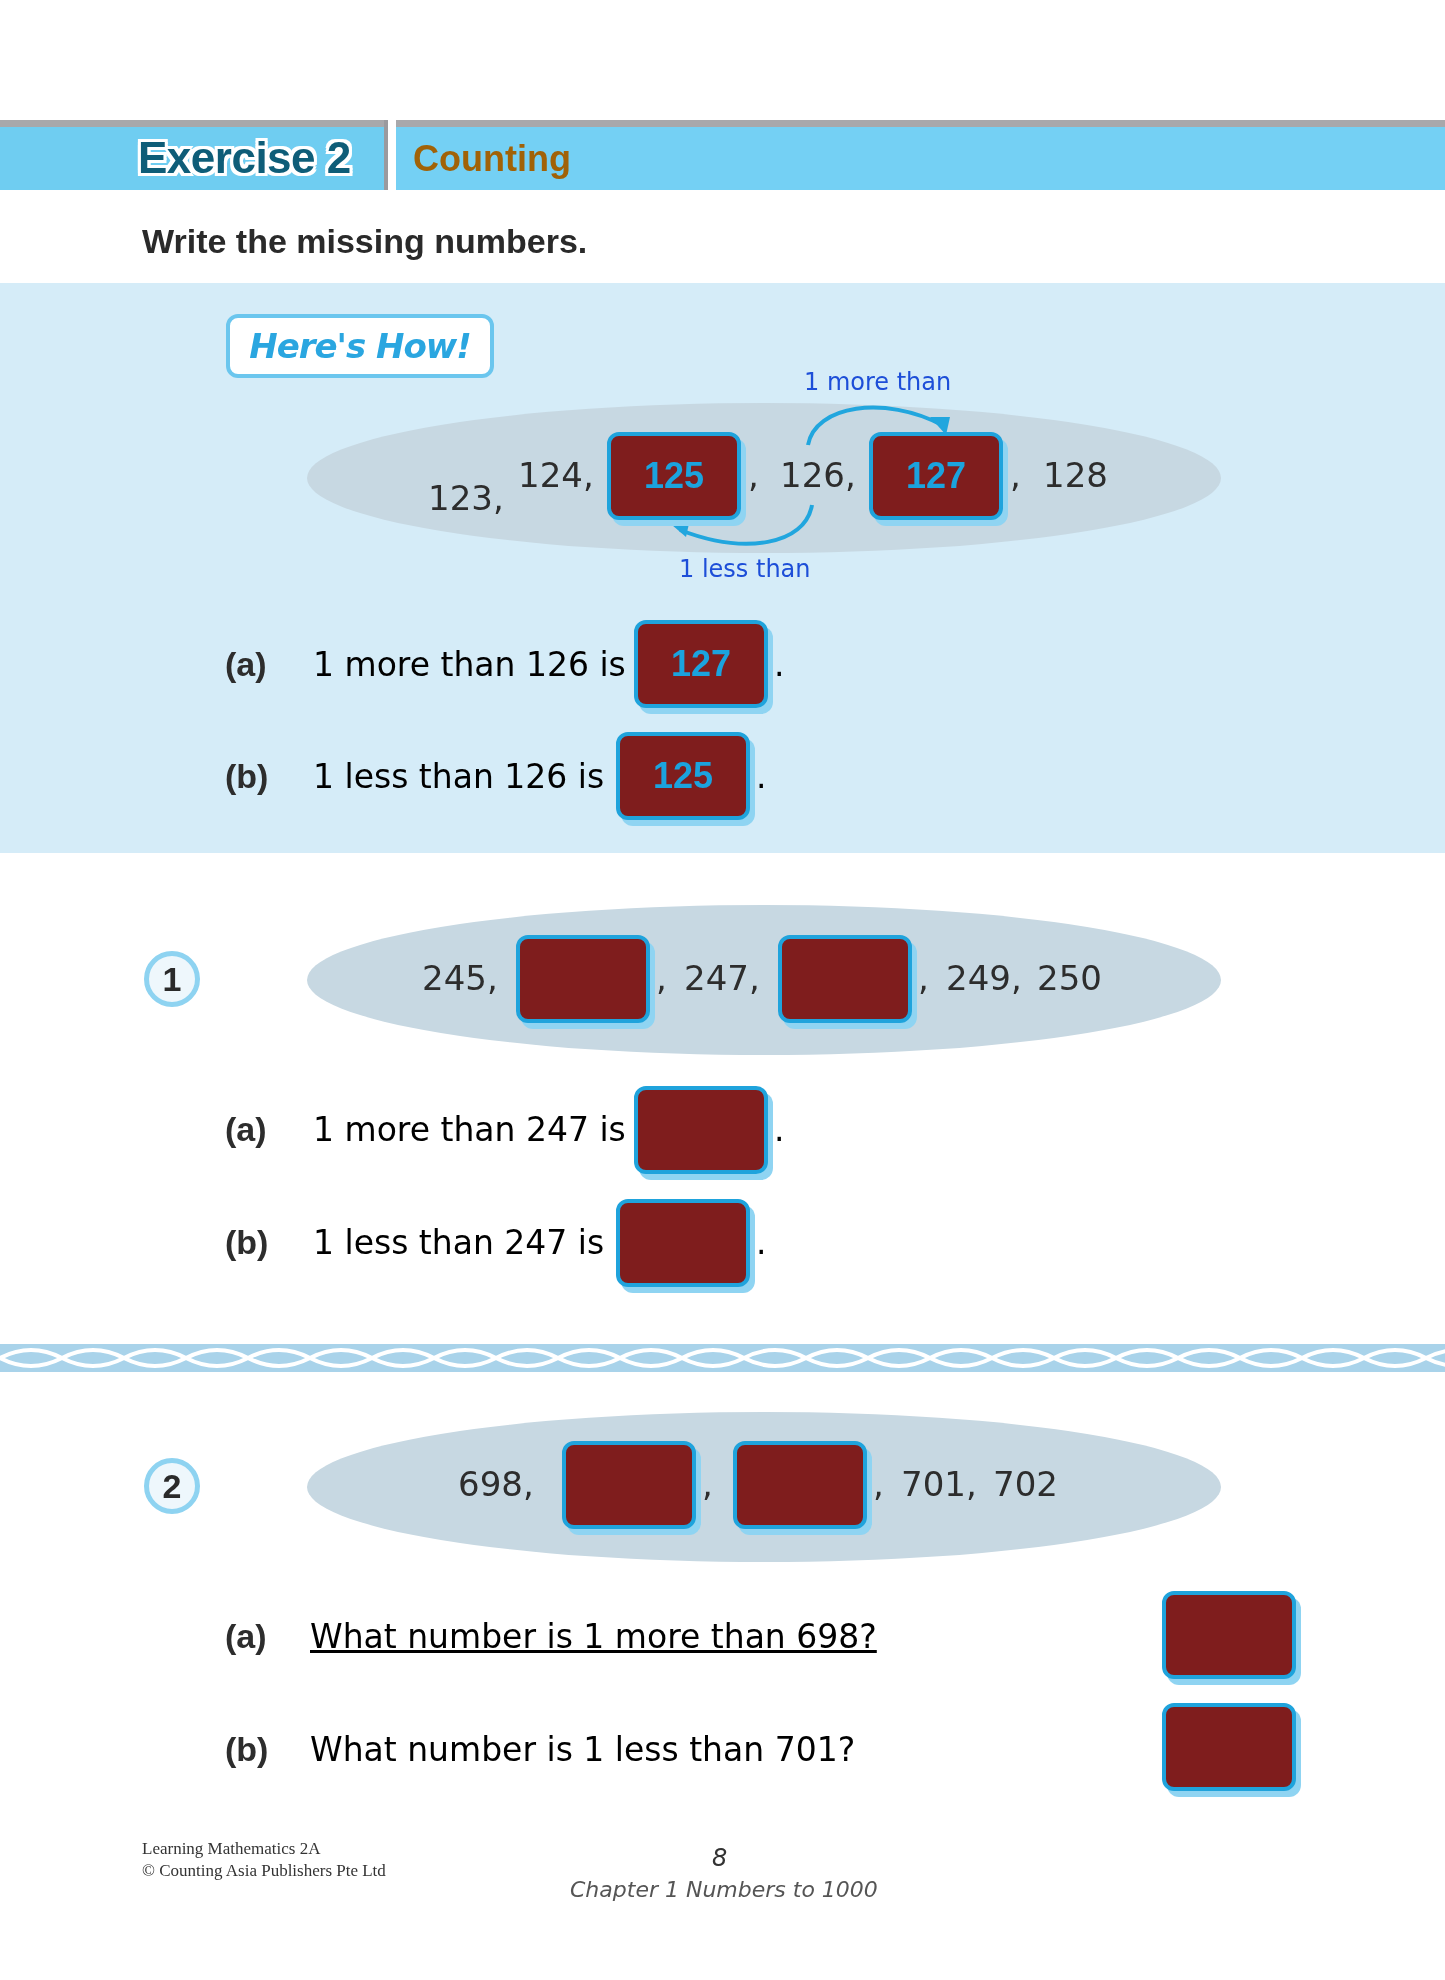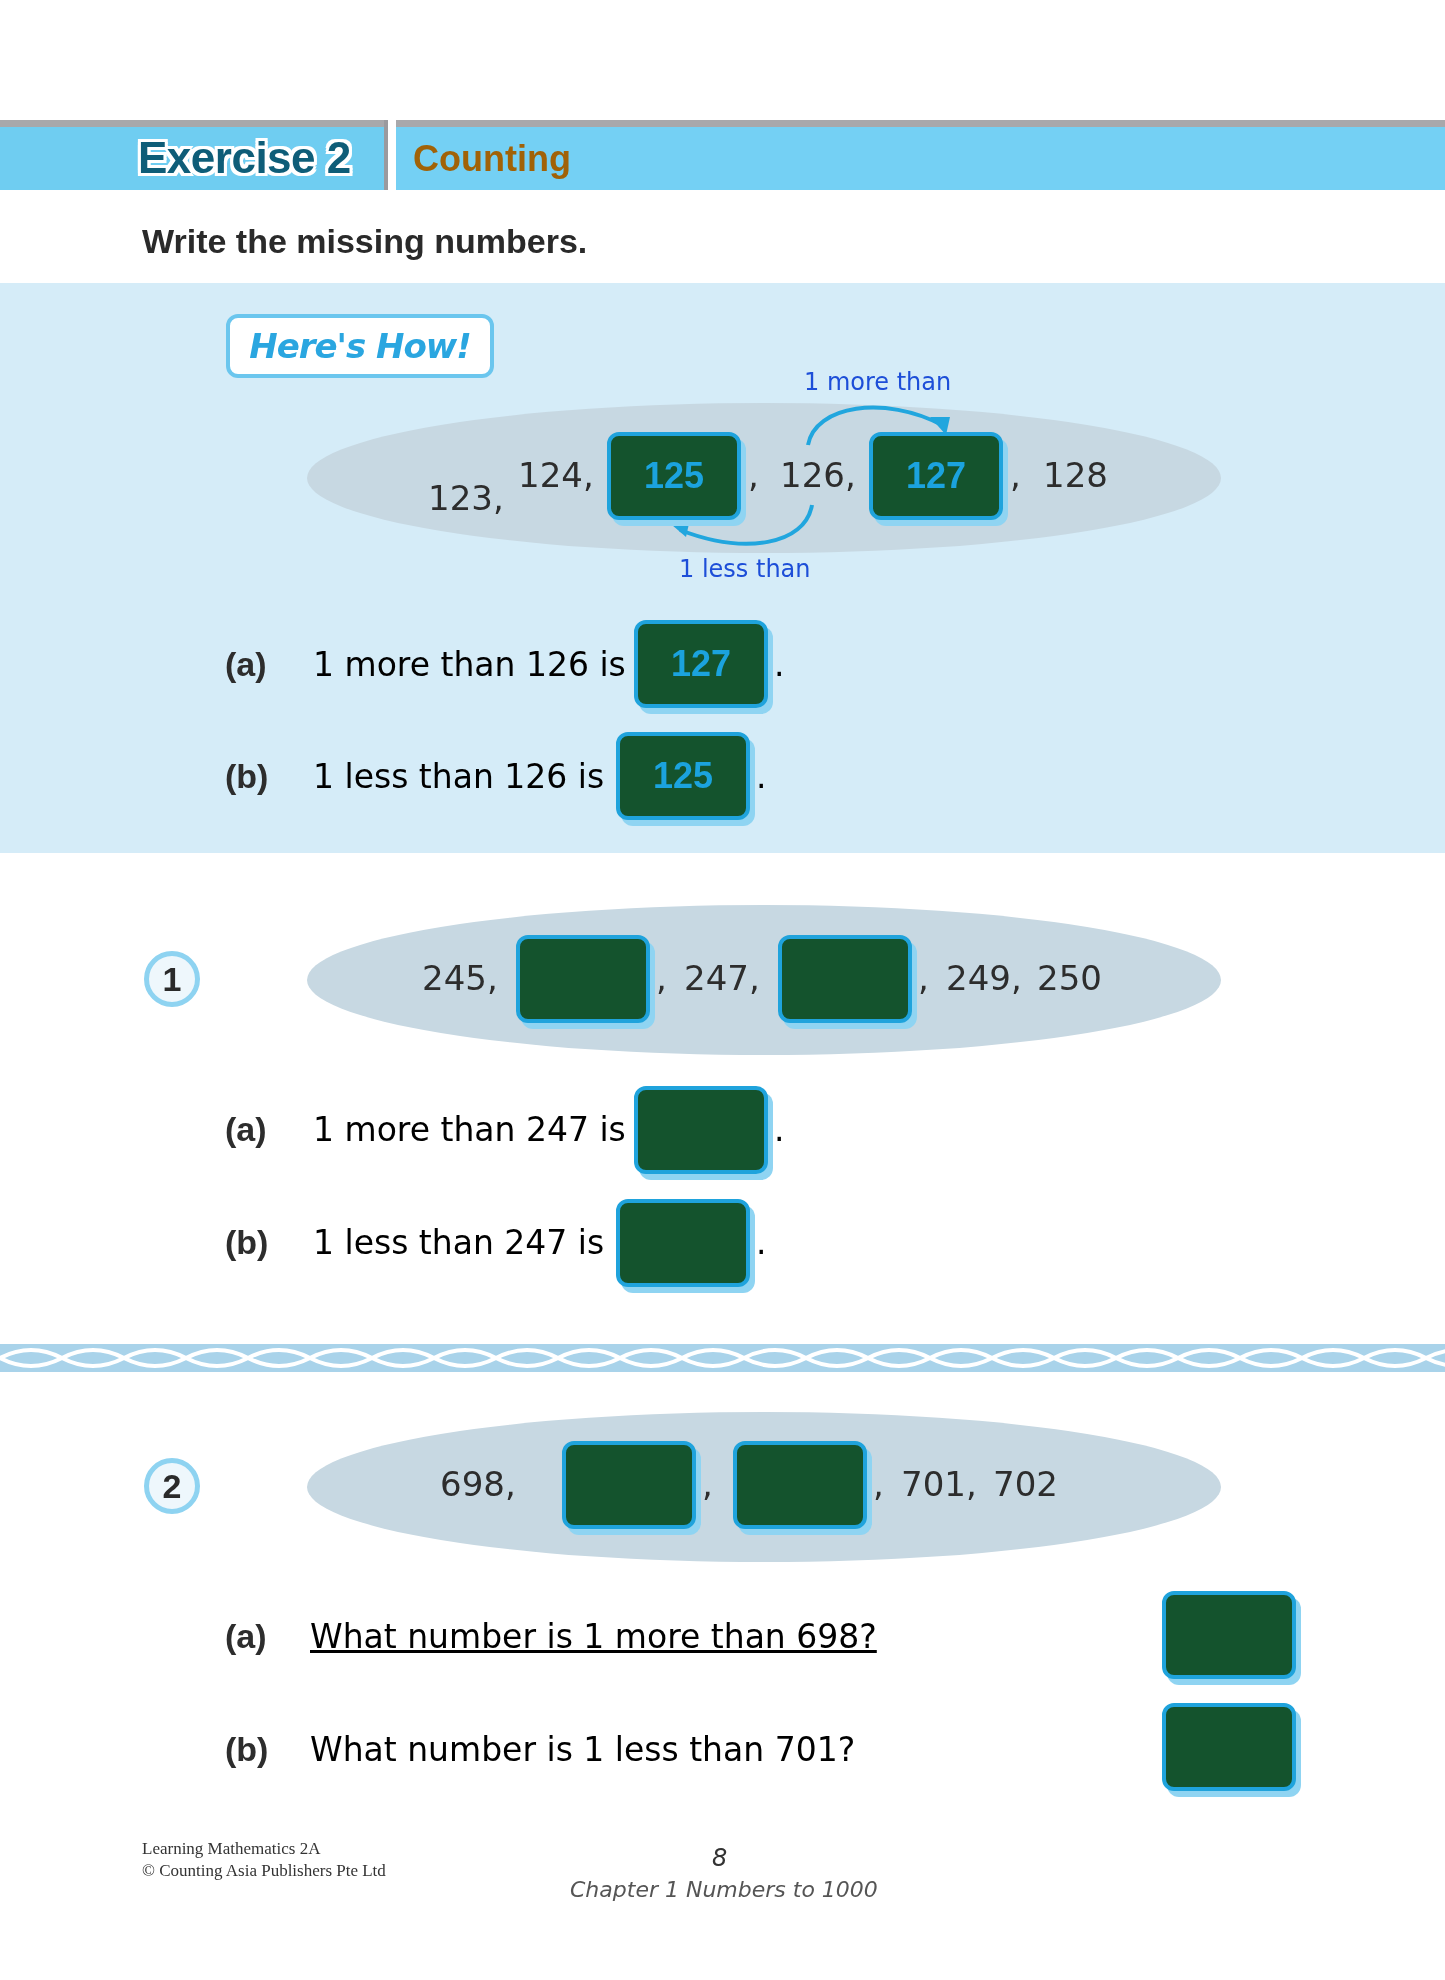--- a/index.html
+++ b/index.html
@@ -26,21 +26,21 @@
   .howto-bg { left: 0; top: 283px; width: 1445px; height: 570px; background: #d5ecf8; }
   .howto-badge { left: 226px; top: 314px; width: 268px; height: 64px; background: #fff; border: 4px solid #6bc6ee;
                  border-radius: 12px; box-sizing: border-box; text-align: center; line-height: 56px;
                  font-family: "DejaVu Sans", sans-serif; font-style: italic; font-weight: bold; font-size: 34px;
                  color: #2aa6e0; letter-spacing: -1px; }
 
   .ellipse { background: #c7d8e2; border-radius: 50%; }
 
   .seq { font-family: "DejaVu Sans", sans-serif; font-size: 34px; color: #2d2d2d; white-space: nowrap; }
 
-  .box { background: #14532d; border: 4px solid #1fa3dc; border-radius: 12px; box-sizing: border-box;
+  .box { background: #7f1d1d; border: 4px solid #1fa3dc; border-radius: 12px; box-sizing: border-box;
          box-shadow: 5px 6px 0 #8fd4f2; text-align: center;
          font-family: "Liberation Sans", sans-serif; font-weight: bold; font-size: 36px; color: #1ba3de; }
 
   .arc-label { font-family: "DejaVu Sans", sans-serif; font-size: 24px; color: #1d4ed8; white-space: nowrap; }
 
   .qlabel { font-family: "Liberation Sans", sans-serif; font-weight: bold; font-size: 34px; color: #2d2d2d; }
   .qtext { font-family: "DejaVu Sans", sans-serif; font-size: 33px; color: #000000; white-space: nowrap; }
 
   .num-badge { width: 56px; height: 56px; border-radius: 50%; border: 5px solid #8ed3f1; background: #eef7fc;
                box-sizing: border-box; text-align: center; line-height: 46px;
@@ -126,21 +126,21 @@
   <rect x="0" y="0" width="1445" height="28" fill="#a9d3ea"></rect>
   <g fill="none" stroke="#ffffff" stroke-width="4">
     <path d="M0 14 Q 31 -2 62 14 T 124 14 T 186 14 T 248 14 T 310 14 T 372 14 T 434 14 T 496 14 T 558 14 T 620 14 T 682 14 T 744 14 T 806 14 T 868 14 T 930 14 T 992 14 T 1054 14 T 1116 14 T 1178 14 T 1240 14 T 1302 14 T 1364 14 T 1426 14 T 1488 14"></path>
     <path d="M0 14 Q 31 30 62 14 T 124 14 T 186 14 T 248 14 T 310 14 T 372 14 T 434 14 T 496 14 T 558 14 T 620 14 T 682 14 T 744 14 T 806 14 T 868 14 T 930 14 T 992 14 T 1054 14 T 1116 14 T 1178 14 T 1240 14 T 1302 14 T 1364 14 T 1426 14 T 1488 14"></path>
   </g>
 </svg>
 
 <div class="abs num-badge" style="left:144px;top:1458px;">2</div>
 <div class="abs ellipse" style="left:307px;top:1412px;width:914px;height:150px;"></div>
 
-<span class="abs seq" style="left:440px;top:1464px;">698,</span>
+<span class="abs seq" style="left:458px;top:1464px;">698,</span>
 <div class="abs box" style="left:562px;top:1441px;width:134px;height:88px;line-height:80px;"></div>
 <span class="abs seq" style="left:702px;top:1464px;">,</span>
 <div class="abs box" style="left:733px;top:1441px;width:134px;height:88px;line-height:80px;"></div>
 <span class="abs seq" style="left:873px;top:1464px;">,</span>
 <span class="abs seq" style="left:901px;top:1464px;">701,</span>
 <span class="abs seq" style="left:993px;top:1464px;">702</span>
 
 <span class="abs qlabel" style="left:225px;top:1617px;">(a)</span>
 <span class="abs qtext" style="left:310px;top:1617px;text-decoration:underline;">What number is 1 more than 698?</span>
 <div class="abs box" style="left:1162px;top:1591px;width:134px;height:88px;line-height:80px;"></div>

